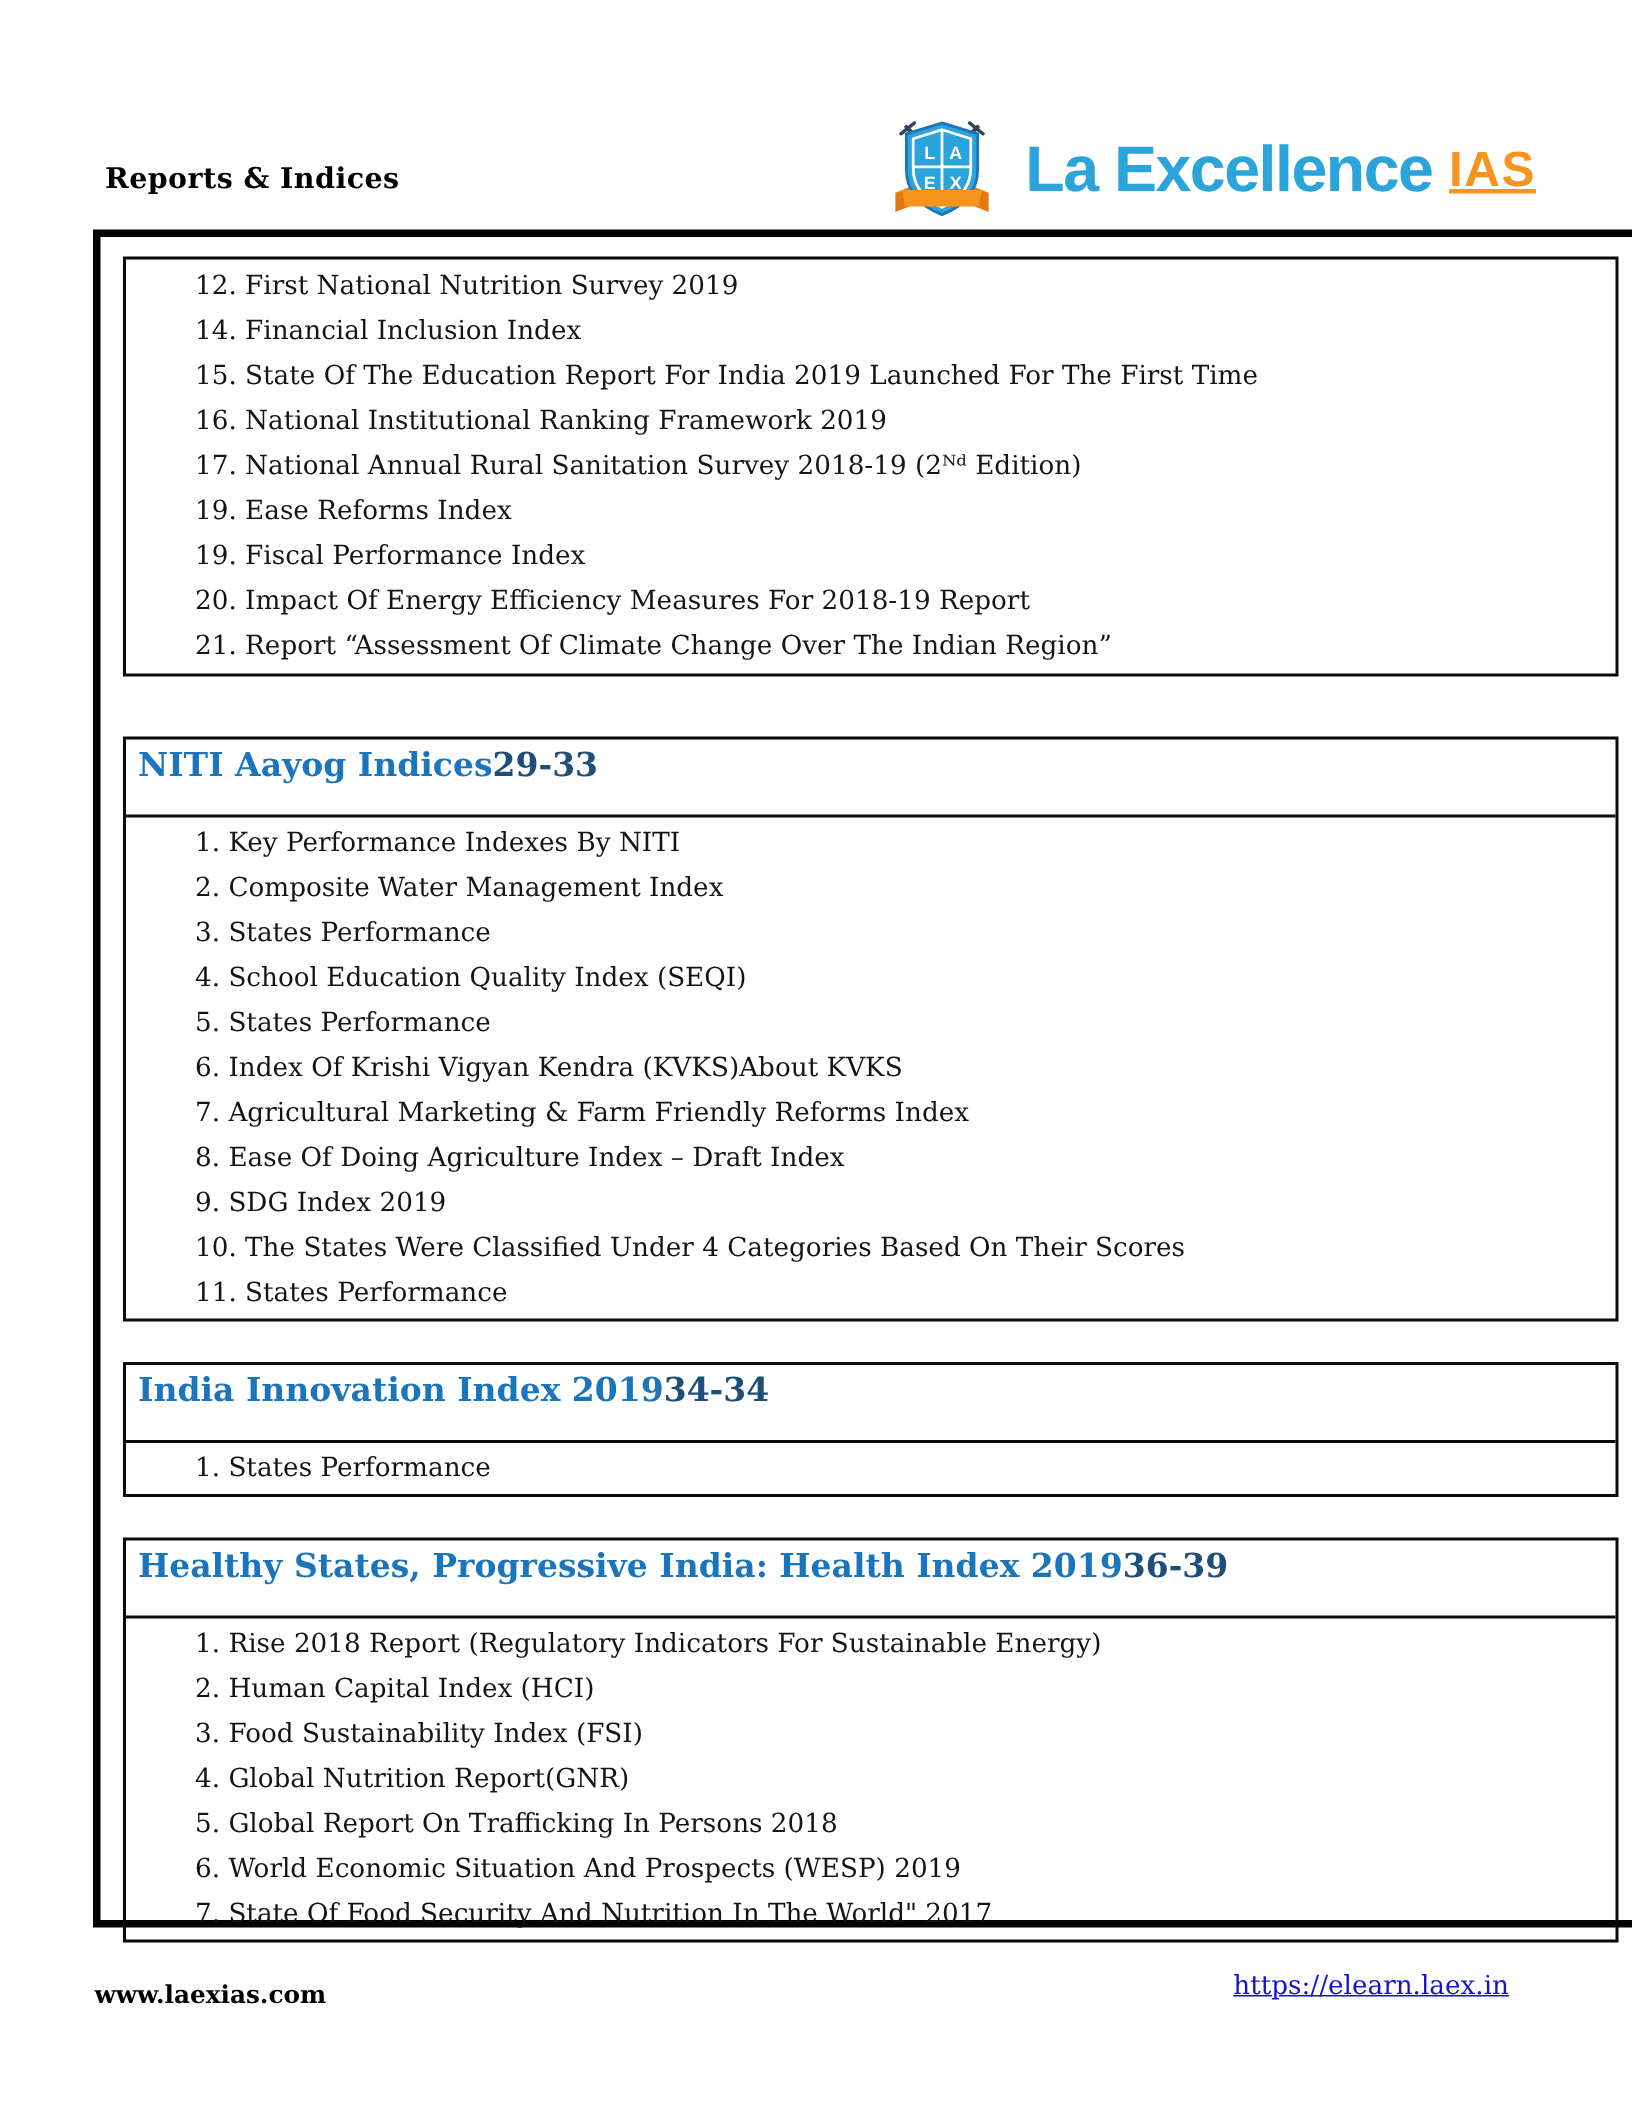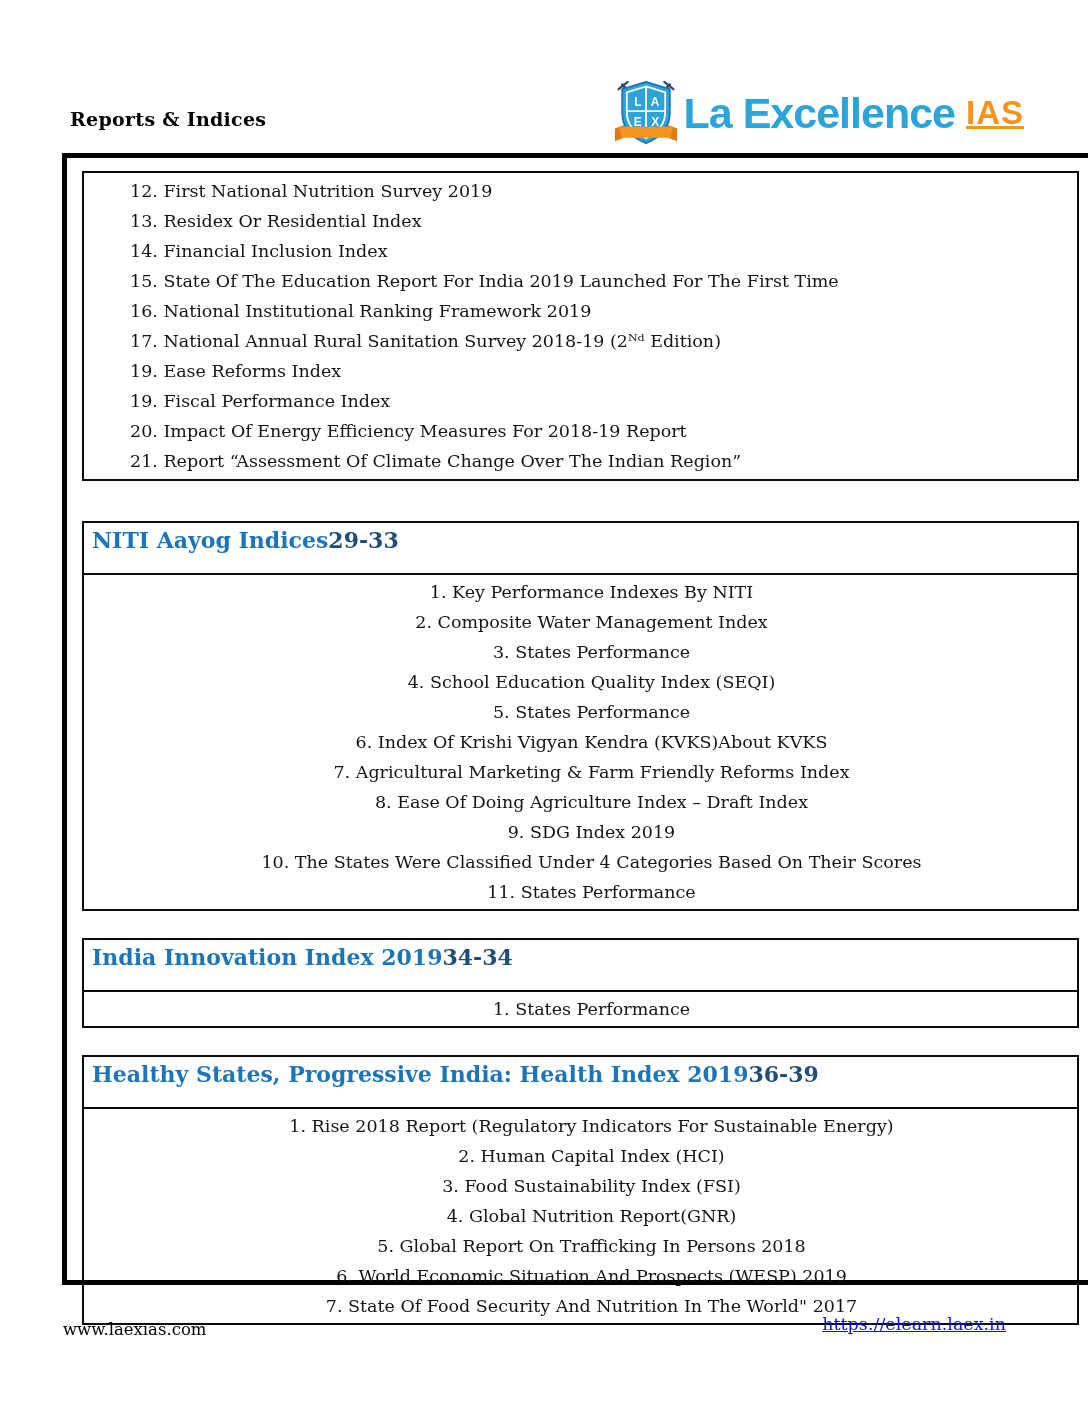--- a/index.html
+++ b/index.html
@@ -5,41 +5,41 @@
   html,body { margin:0; padding:0; background:#ffffff; }
   .page { position:relative; width:1088px; height:1408px; background:#ffffff; overflow:hidden;
           font-family:"DejaVu Serif", serif; color:#111; }
 
   
   .page-title { position:absolute; left:70px; top:108px; font-size:19px; font-weight:bold;
                 letter-spacing:0.3px; color:#000; }
   .logo { position:absolute; top:76px; right:64px; display:flex; align-items:center; }
   .logo svg { width:64px; height:74px; flex:0 0 auto; }
   .brand-main { font-family:"Liberation Sans", sans-serif; font-weight:700; font-size:43px;
-                margin-left:6px; letter-spacing:-1px; }
+                margin-left:24px; letter-spacing:-1px; }
   .brand-sub  { font-family:"Liberation Sans", sans-serif; font-weight:700; font-size:33px;
                 margin-left:11px; letter-spacing:1px; }
 
   
   .outer-box { position:absolute; left:62px; top:153px; width:1040px; height:1132px;
                border:5px solid #000; box-sizing:border-box; padding:13px 18px 0 15px; }
 
   
   .list-box { border:2px solid #0a0a0a; padding:3px 8px 3px 46px; margin-bottom:40px; }
   .toc-item { font-size:17.5px; line-height:30px; white-space:nowrap; color:#141414; }
 
   .toc-section { border:2px solid #0a0a0a; margin-bottom:27px; }
   .section-header { display:flex; align-items:center;
                     height:33px; border-bottom:2px solid #0a0a0a; padding:0 62px 17px 8px; }
   .section-title { font-size:22px; font-weight:bold; white-space:nowrap; }
   .section-pages { font-size:22px; font-weight:bold; white-space:nowrap; }
-  .section-list { padding:2px 24px 2px 46px;text-align:center; }
+  .section-list { padding:2px 24px 2px 46px; }
 
   
-  .footer-site { position:absolute; left:63px; top:1320px; font-size:16.5px; font-weight:normal; color:#000; }
+  .footer-site { position:absolute; left:63px; top:1320px; font-size:16.5px; font-weight:bold; color:#000; }
   .footer-link { position:absolute; right:82px; top:1314px; font-size:17.5px; }
 </style>
 </head>
 <body>
 
 <div class="page">
 
   <div class="page-title">Reports &amp; Indices</div>
 
   <div class="logo">
@@ -69,21 +69,20 @@
       <polygon points="69,56 59,52 59,66 69,70" fill="#E07B10"></polygon>
       <polygon points="6,54 64,54 62,66 8,66" fill="#F7941D"></polygon>
     </svg>
     <span class="brand-main" style="color: rgb(43, 164, 219);">La Excellence</span>
     <span class="brand-sub" style="color: rgb(247, 148, 29); text-decoration: underline;">IAS</span>
   </div>
 
   <div class="outer-box">
     <div class="list-box" id="continued-list">
         <div class="toc-item">12. First National Nutrition Survey 2019</div>
-        <div class="toc-item">13. Residex Or Residential Index</div>
         <div class="toc-item">14. Financial Inclusion Index</div>
         <div class="toc-item">15. State Of The Education Report For India 2019 Launched For The First Time</div>
         <div class="toc-item">16. National Institutional Ranking Framework 2019</div>
         <div class="toc-item">17. National Annual Rural Sanitation Survey 2018-19 (2ᴺᵈ Edition)</div>
         <div class="toc-item">19. Ease Reforms Index</div>
         <div class="toc-item">19. Fiscal Performance Index</div>
         <div class="toc-item">20. Impact Of Energy Efficiency Measures For 2018-19 Report</div>
         <div class="toc-item">21. Report “Assessment Of Climate Change Over The Indian Region”</div>
       </div>
     <div id="sections">

